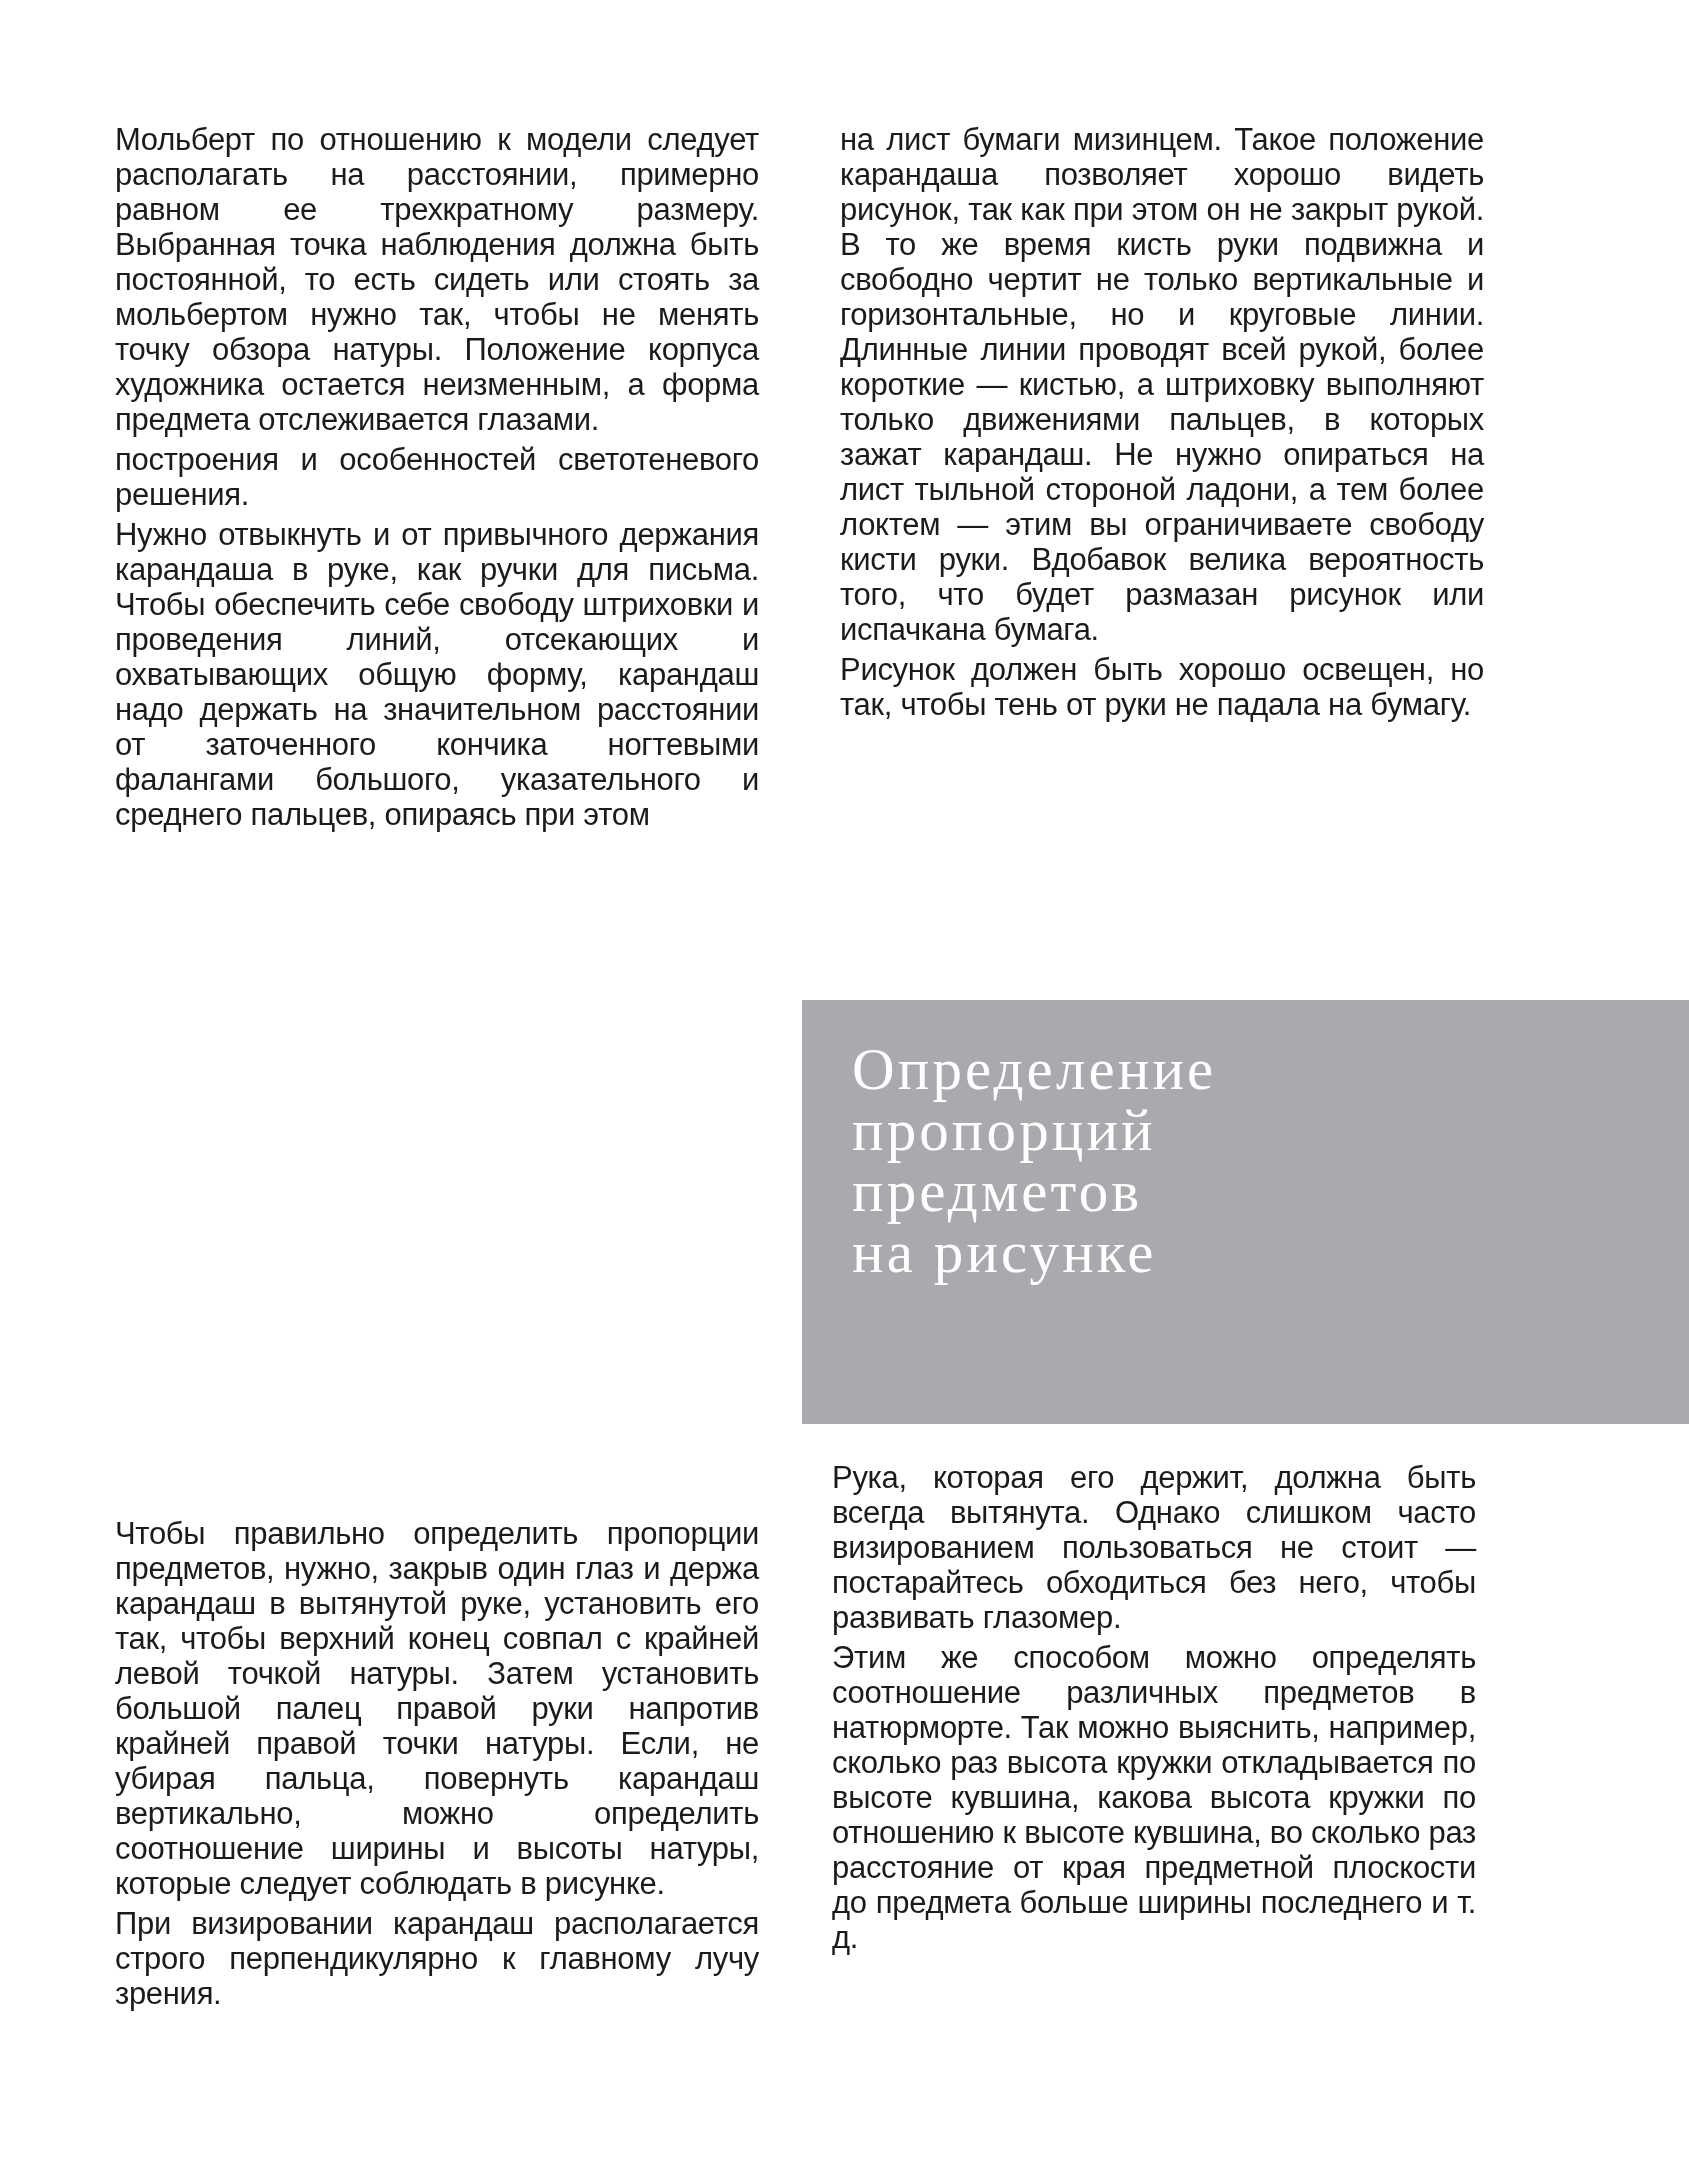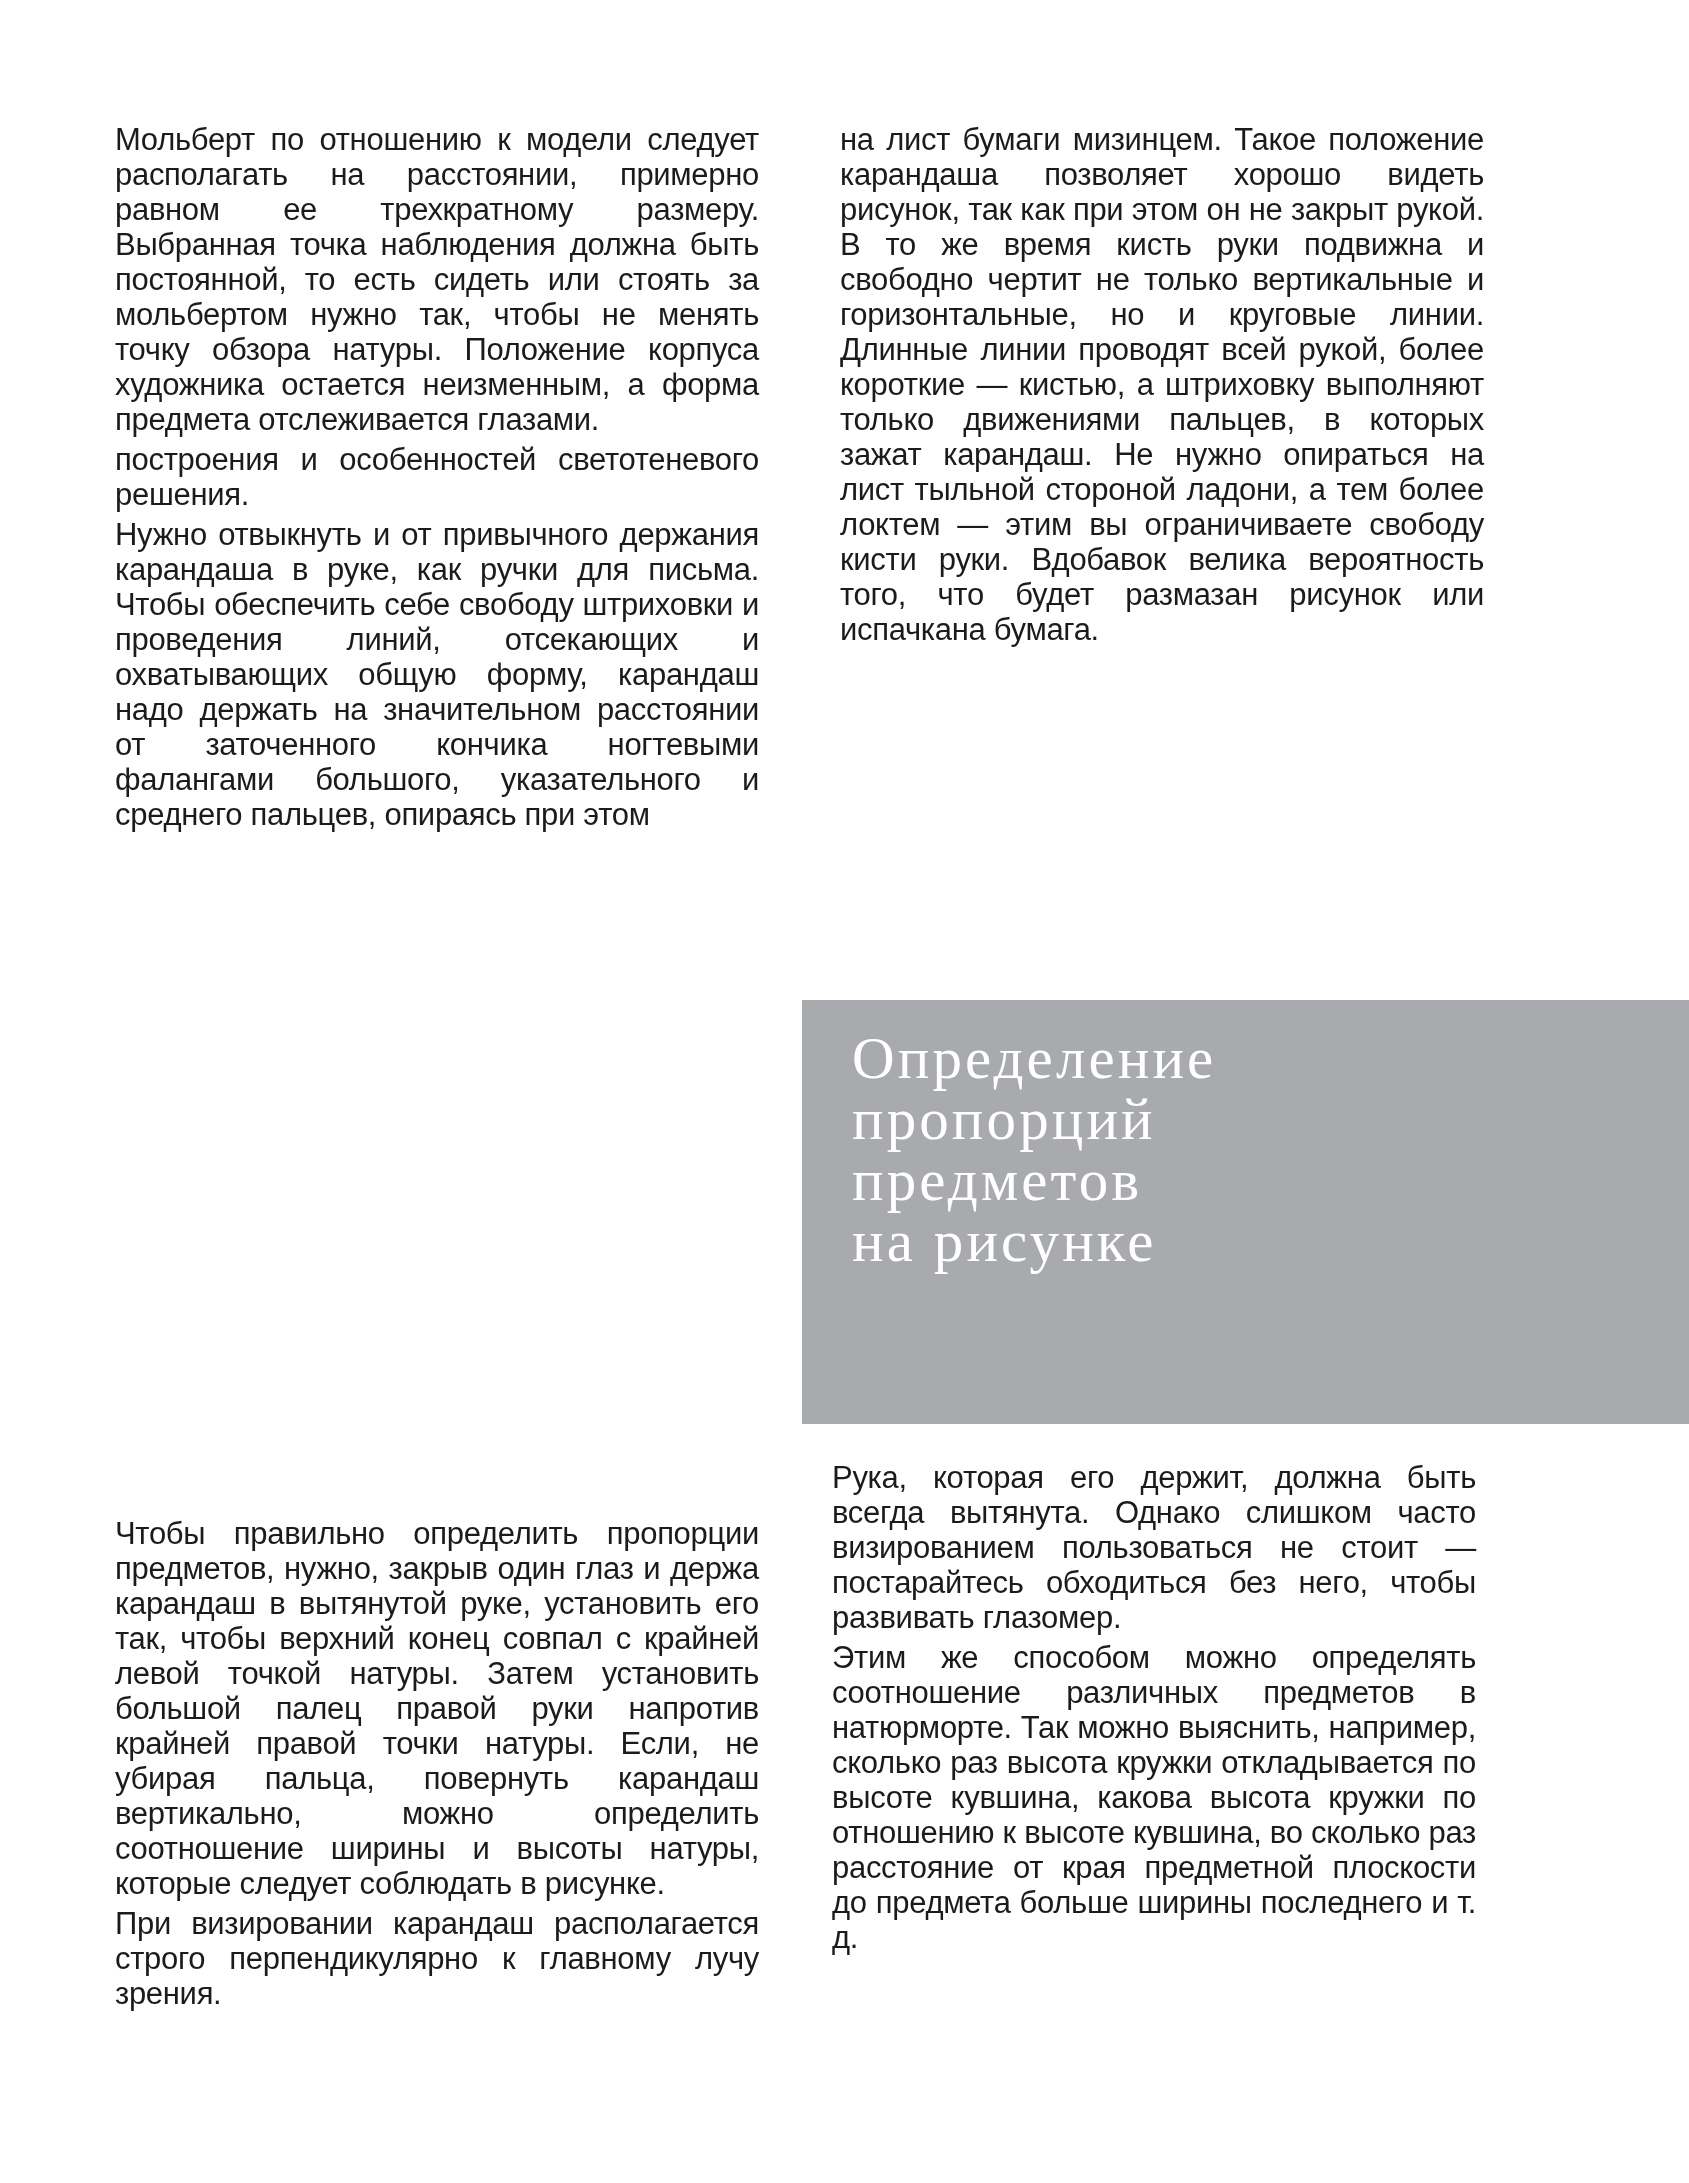--- a/index.html
+++ b/index.html
@@ -38,21 +38,21 @@
   #col-bottom-right { left: 832px; top: 1460px; }
 
   .banner {
     position: absolute;
     left: 802px;
     top: 1000px;
     width: 888px;
     height: 424px;
     background: #a8aaad;
     box-sizing: border-box;
-    padding: 28px 31px 0 50px;
+    padding: 39px 31px 0 50px;
   }
   .banner h1 {
     margin: 0;
     font-family: "Liberation Serif", serif;
     font-weight: 400;
     color: #ffffff;
     font-size: 59px;
     line-height: 61px;
     letter-spacing: 3.1px;
     white-space: pre-line;
@@ -64,20 +64,21 @@
 <div class="page">
 
   <div class="col" id="col-top-left">
     <p>Мольберт по отношению к модели следует располагать на расстоянии, примерно равном ее трехкратному размеру. Выбранная точка наблюдения должна быть постоянной, то есть сидеть или стоять за мольбертом нужно так, чтобы не менять точку обзора натуры. Положение корпуса художника остается неизменным, а форма предмета отслеживается глазами.</p>
     <p>построения и особенностей светотеневого решения.</p>
     <p>Нужно отвыкнуть и от привычного держания карандаша в руке, как ручки для письма. Чтобы обеспечить себе свободу штриховки и проведения линий, отсекающих и охватывающих общую форму, карандаш надо держать на значительном расстоянии от заточенного кончика ногтевыми фалангами большого, указательного и среднего пальцев, опираясь при этом</p>
   </div>
 
   <div class="col" id="col-top-right">
     <p>на лист бумаги мизинцем. Такое положение карандаша позволяет хорошо видеть рисунок, так как при этом он не закрыт рукой. В то же время кисть руки подвижна и свободно чертит не только вертикальные и горизонтальные, но и круговые линии. Длинные линии проводят всей рукой, более короткие — кистью, а штриховку выполняют только движениями пальцев, в которых зажат карандаш. Не нужно опираться на лист тыльной стороной ладони, а тем более локтем — этим вы ограничиваете свободу кисти руки. Вдобавок велика вероятность того, что будет размазан рисунок или испачкана бумага.</p>
+    <p>Рисунок должен быть хорошо освещен, но так, чтобы тень от руки не падала на бумагу.</p>
   </div>
 
   <div class="banner">
     <h1>Определение
 пропорций
 предметов
 на рисунке</h1>
   </div>
 
   <div class="col" id="col-bottom-left">

